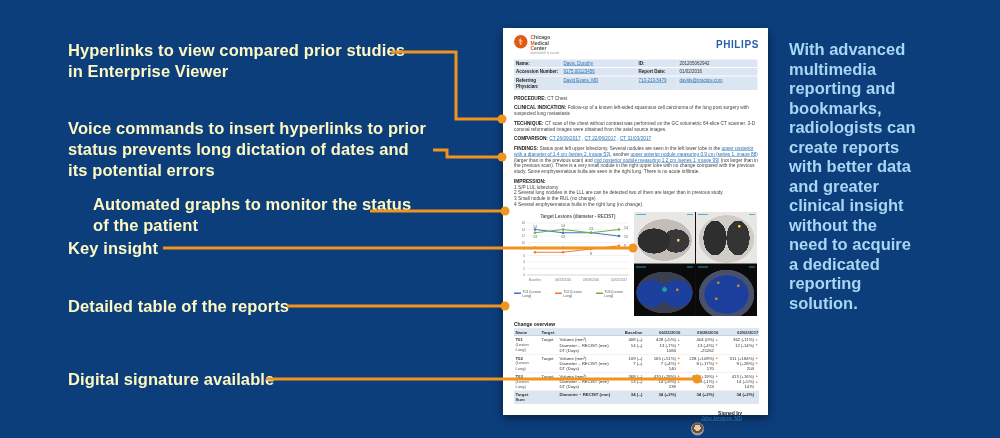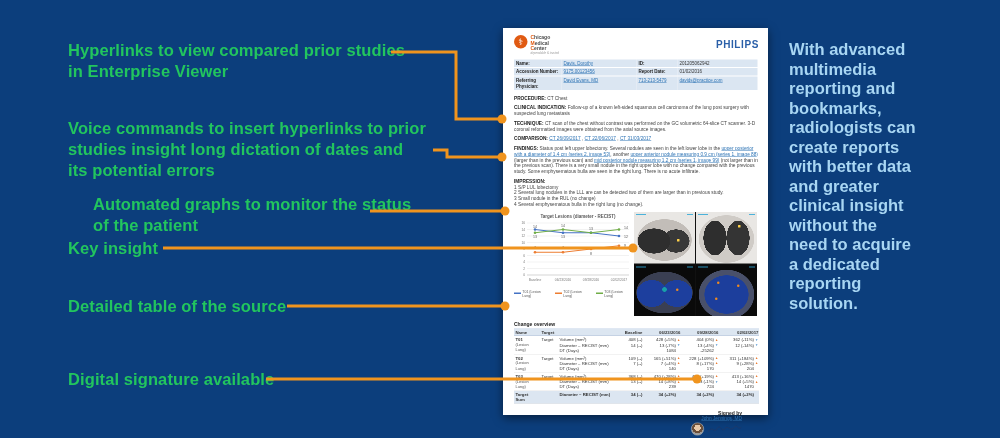--- a/index.html
+++ b/index.html
@@ -3,21 +3,21 @@
 <meta charset="utf-8">
 <style>
   html,body{margin:0;padding:0;}
   body{
     width:1000px;height:438px;position:relative;overflow:hidden;
     background:#0c3e7c;
     font-family:"Liberation Sans",sans-serif;
   }
   
   .callout{
-    position:absolute;left:68px;color:#22c55e;font-size:16.5px;font-weight:600;
+    position:absolute;left:68px;color:#fef9c3;font-size:16.5px;font-weight:600;
     line-height:21px;white-space:pre-line;letter-spacing:.1px;
   }
   #ann0{top:40px;}
   #ann1{top:118px;}
   #ann2{top:194px;margin-left:25px;}
   #ann3{top:238px;}
   #ann4{top:296px;}
   #ann5{top:369px;}
   
   .right-panel{
@@ -122,26 +122,26 @@
     width:24px;height:24px;border-radius:50%;border:1px solid #bbb;
     background:radial-gradient(circle at 50% 40%, #e9c9a8 0 33%, #6b4f3a 34% 58%, #9a9a9a 59% 100%);
   }
 </style>
 </head>
 <body>
 
 <div class="callout" id="ann0">Hyperlinks to view compared prior studies
 in Enterprise Viewer</div>
 <div class="callout" id="ann1">Voice commands to insert hyperlinks to prior
-studies insight long dictation of dates and
+status prevents long dictation of dates and
 its potential errors</div>
 <div class="callout" id="ann2">Automated graphs to monitor the status
 of the patient</div>
 <div class="callout" id="ann3">Key insight</div>
-<div class="callout" id="ann4">Detailed table of the source</div>
+<div class="callout" id="ann4">Detailed table of the reports</div>
 <div class="callout" id="ann5">Digital signature available</div>
 
 <div class="right-panel">With advanced
 multimedia
 reporting and
 bookmarks,
 radiologists can
 create reports
 with better data
 and greater

